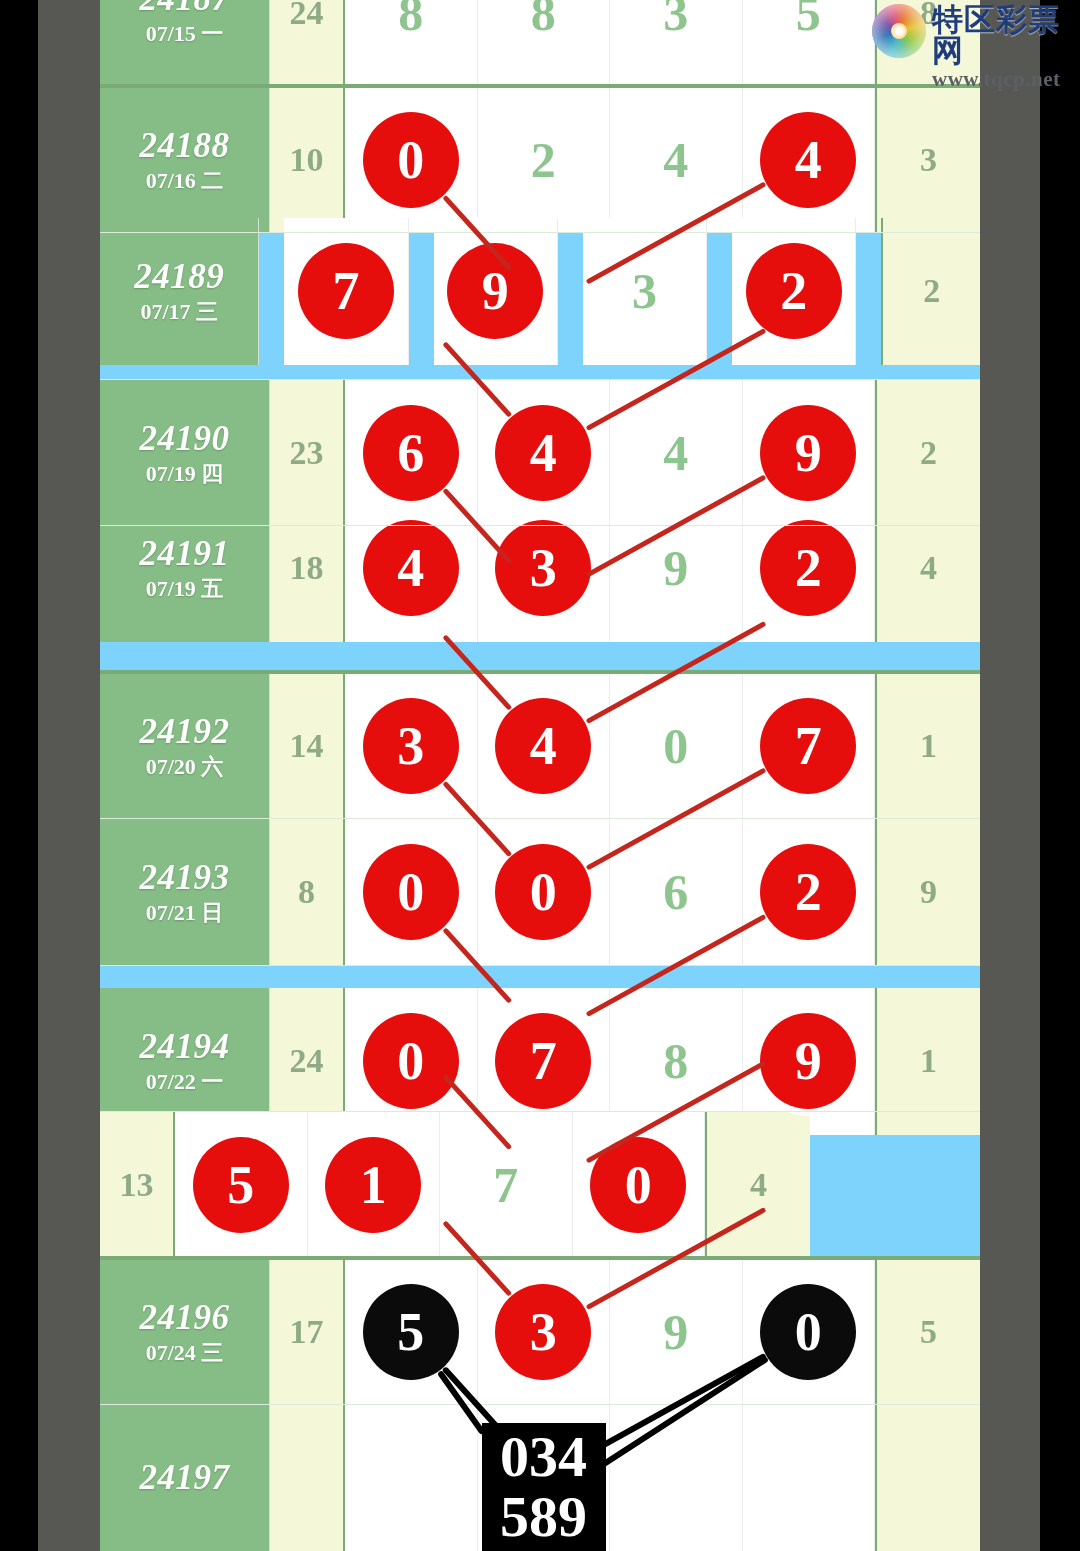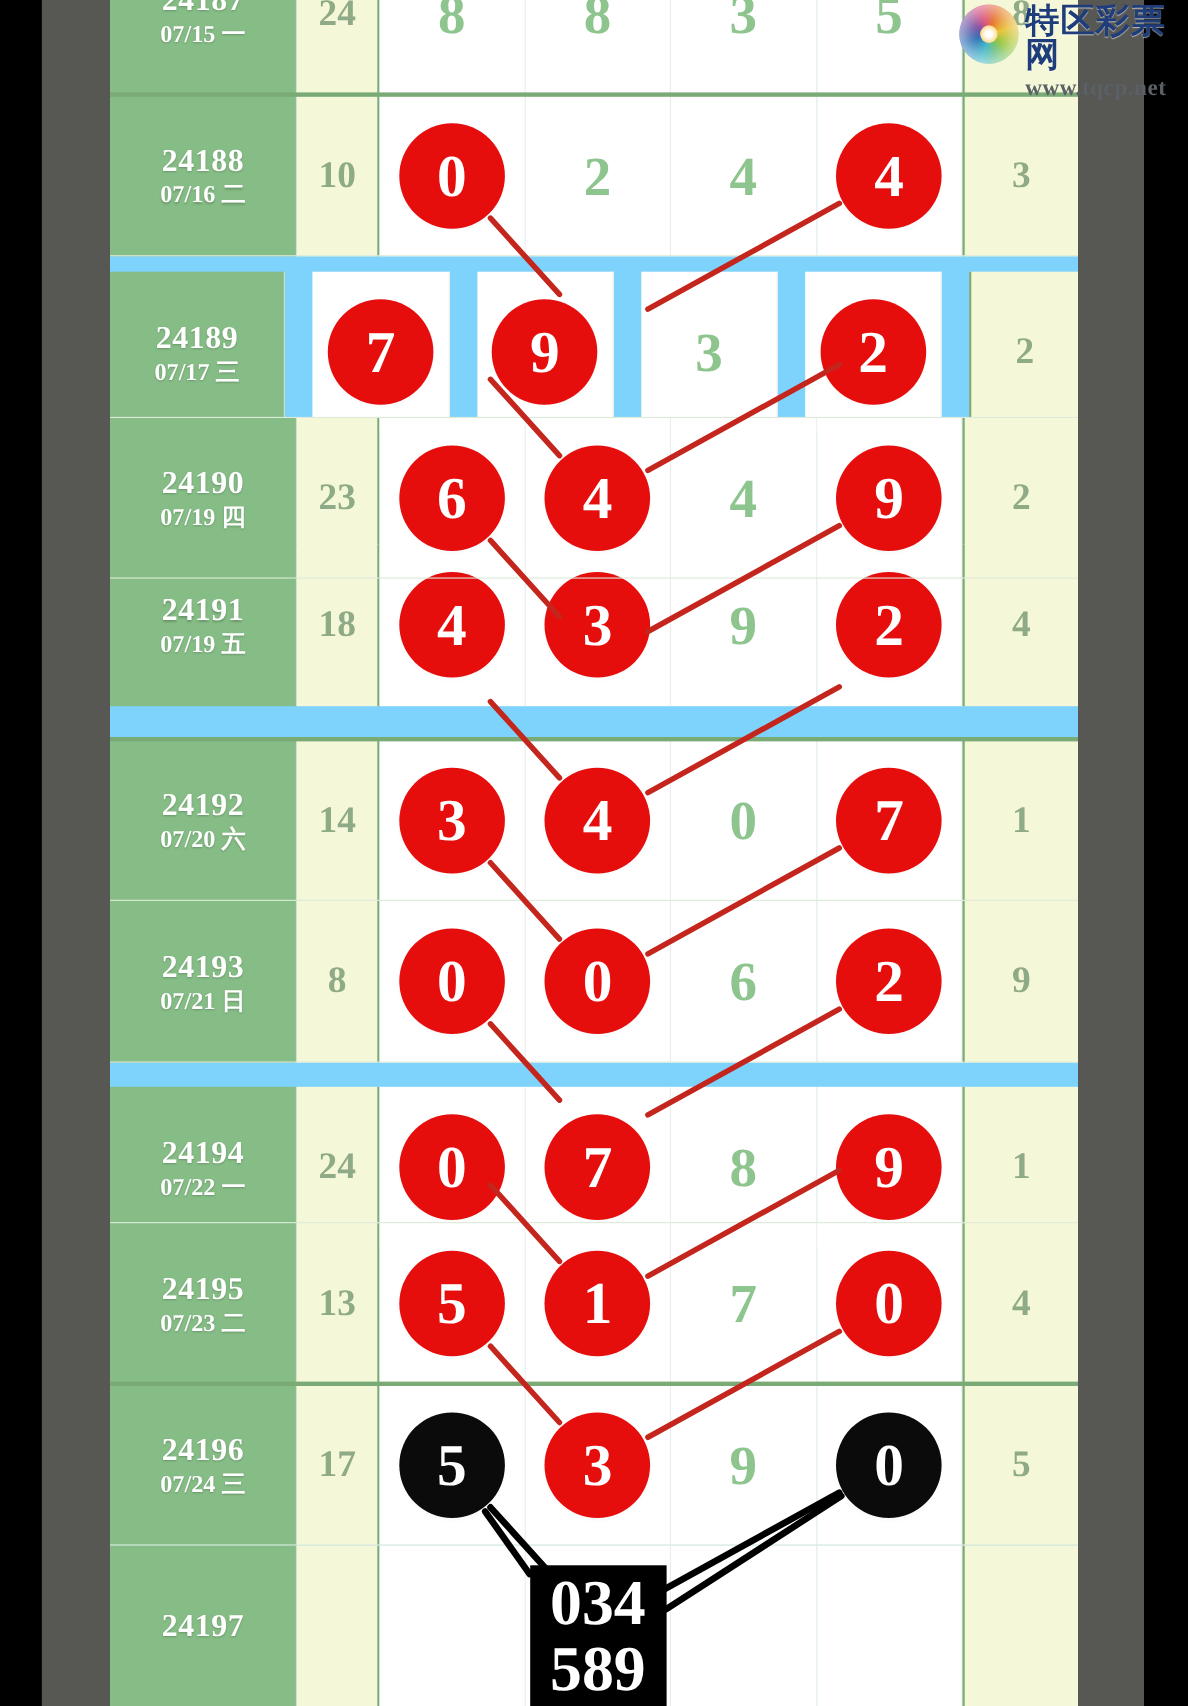--- a/index.html
+++ b/index.html
@@ -24,22 +24,23 @@
   }
   .row {
     position:absolute; left:0; width:880px;
     display:flex;
   }
   .cell { position:relative; height:100%; }
   .c-issue  { width:170px; background:#86bd86; border-right:1px solid #cfe3cf;
               display:flex; flex-direction:column; align-items:center; justify-content:center;
               color:#ffffff; }
   .c-issue .iss-no {
-     font-size:29px; font-weight:bold; letter-spacing:.5px; line-height:1.05;
+     font-size:35px; font-weight:bold; letter-spacing:.5px; line-height:1.05;
      text-shadow:0 1px 2px rgba(0,0,0,.22);
+     font-style:italic;
   }
   .c-issue .iss-date {
      font-size:22px; font-weight:bold; margin-top:5px; line-height:1;
      text-shadow:0 1px 2px rgba(0,0,0,.22);
   }
   .c-sum { width:75px; background:#f5f8d8; border-right:2px solid #7aab76;
            display:flex; align-items:center; justify-content:center;
            color:#8faa86; font-size:34px; font-weight:bold; }
   .c-digit { width:132.5px; background:#ffffff; border-right:1px solid #ececec;
              display:flex; align-items:center; justify-content:center; }
@@ -140,21 +141,21 @@
           </div>
           <div class="cell c-digit">
             <div class="plain">4</div>
           </div>
           <div class="cell c-digit">
             <div class="ball red">4</div>
           </div>
           <div class="cell c-tail">3</div>
         </div>
         <div class="hline" style="top: 232px;"></div>
-        <div class="row" style="top: 247px; height: 146.5px; gap: 25px;">
+        <div class="row" style="top: 218px; height: 146.5px; gap: 25px;">
           <div class="cell c-issue">
             <div class="iss-no">24189</div>
             <div class="iss-date">07/17 三</div>
           </div>
           <div class="cell c-digit">
             <div class="ball red">7</div>
           </div>
           <div class="cell c-digit">
             <div class="ball red">9</div>
           </div>
@@ -266,24 +267,20 @@
           <div class="cell c-digit">
             <div class="plain">8</div>
           </div>
           <div class="cell c-digit">
             <div class="ball red">9</div>
           </div>
           <div class="cell c-tail">1</div>
         </div>
         <div class="hline" style="top: 1111px;"></div>
         <div class="row" style="top: 1112px; height: 146.5px;">
-          <div class="cell c-issue">
-            <div class="iss-no">24195</div>
-            <div class="iss-date">07/23 二</div>
-          </div>
           <div class="cell c-sum">13</div>
           <div class="cell c-digit">
             <div class="ball red">5</div>
           </div>
           <div class="cell c-digit">
             <div class="ball red">1</div>
           </div>
           <div class="cell c-digit">
             <div class="plain">7</div>
           </div>

